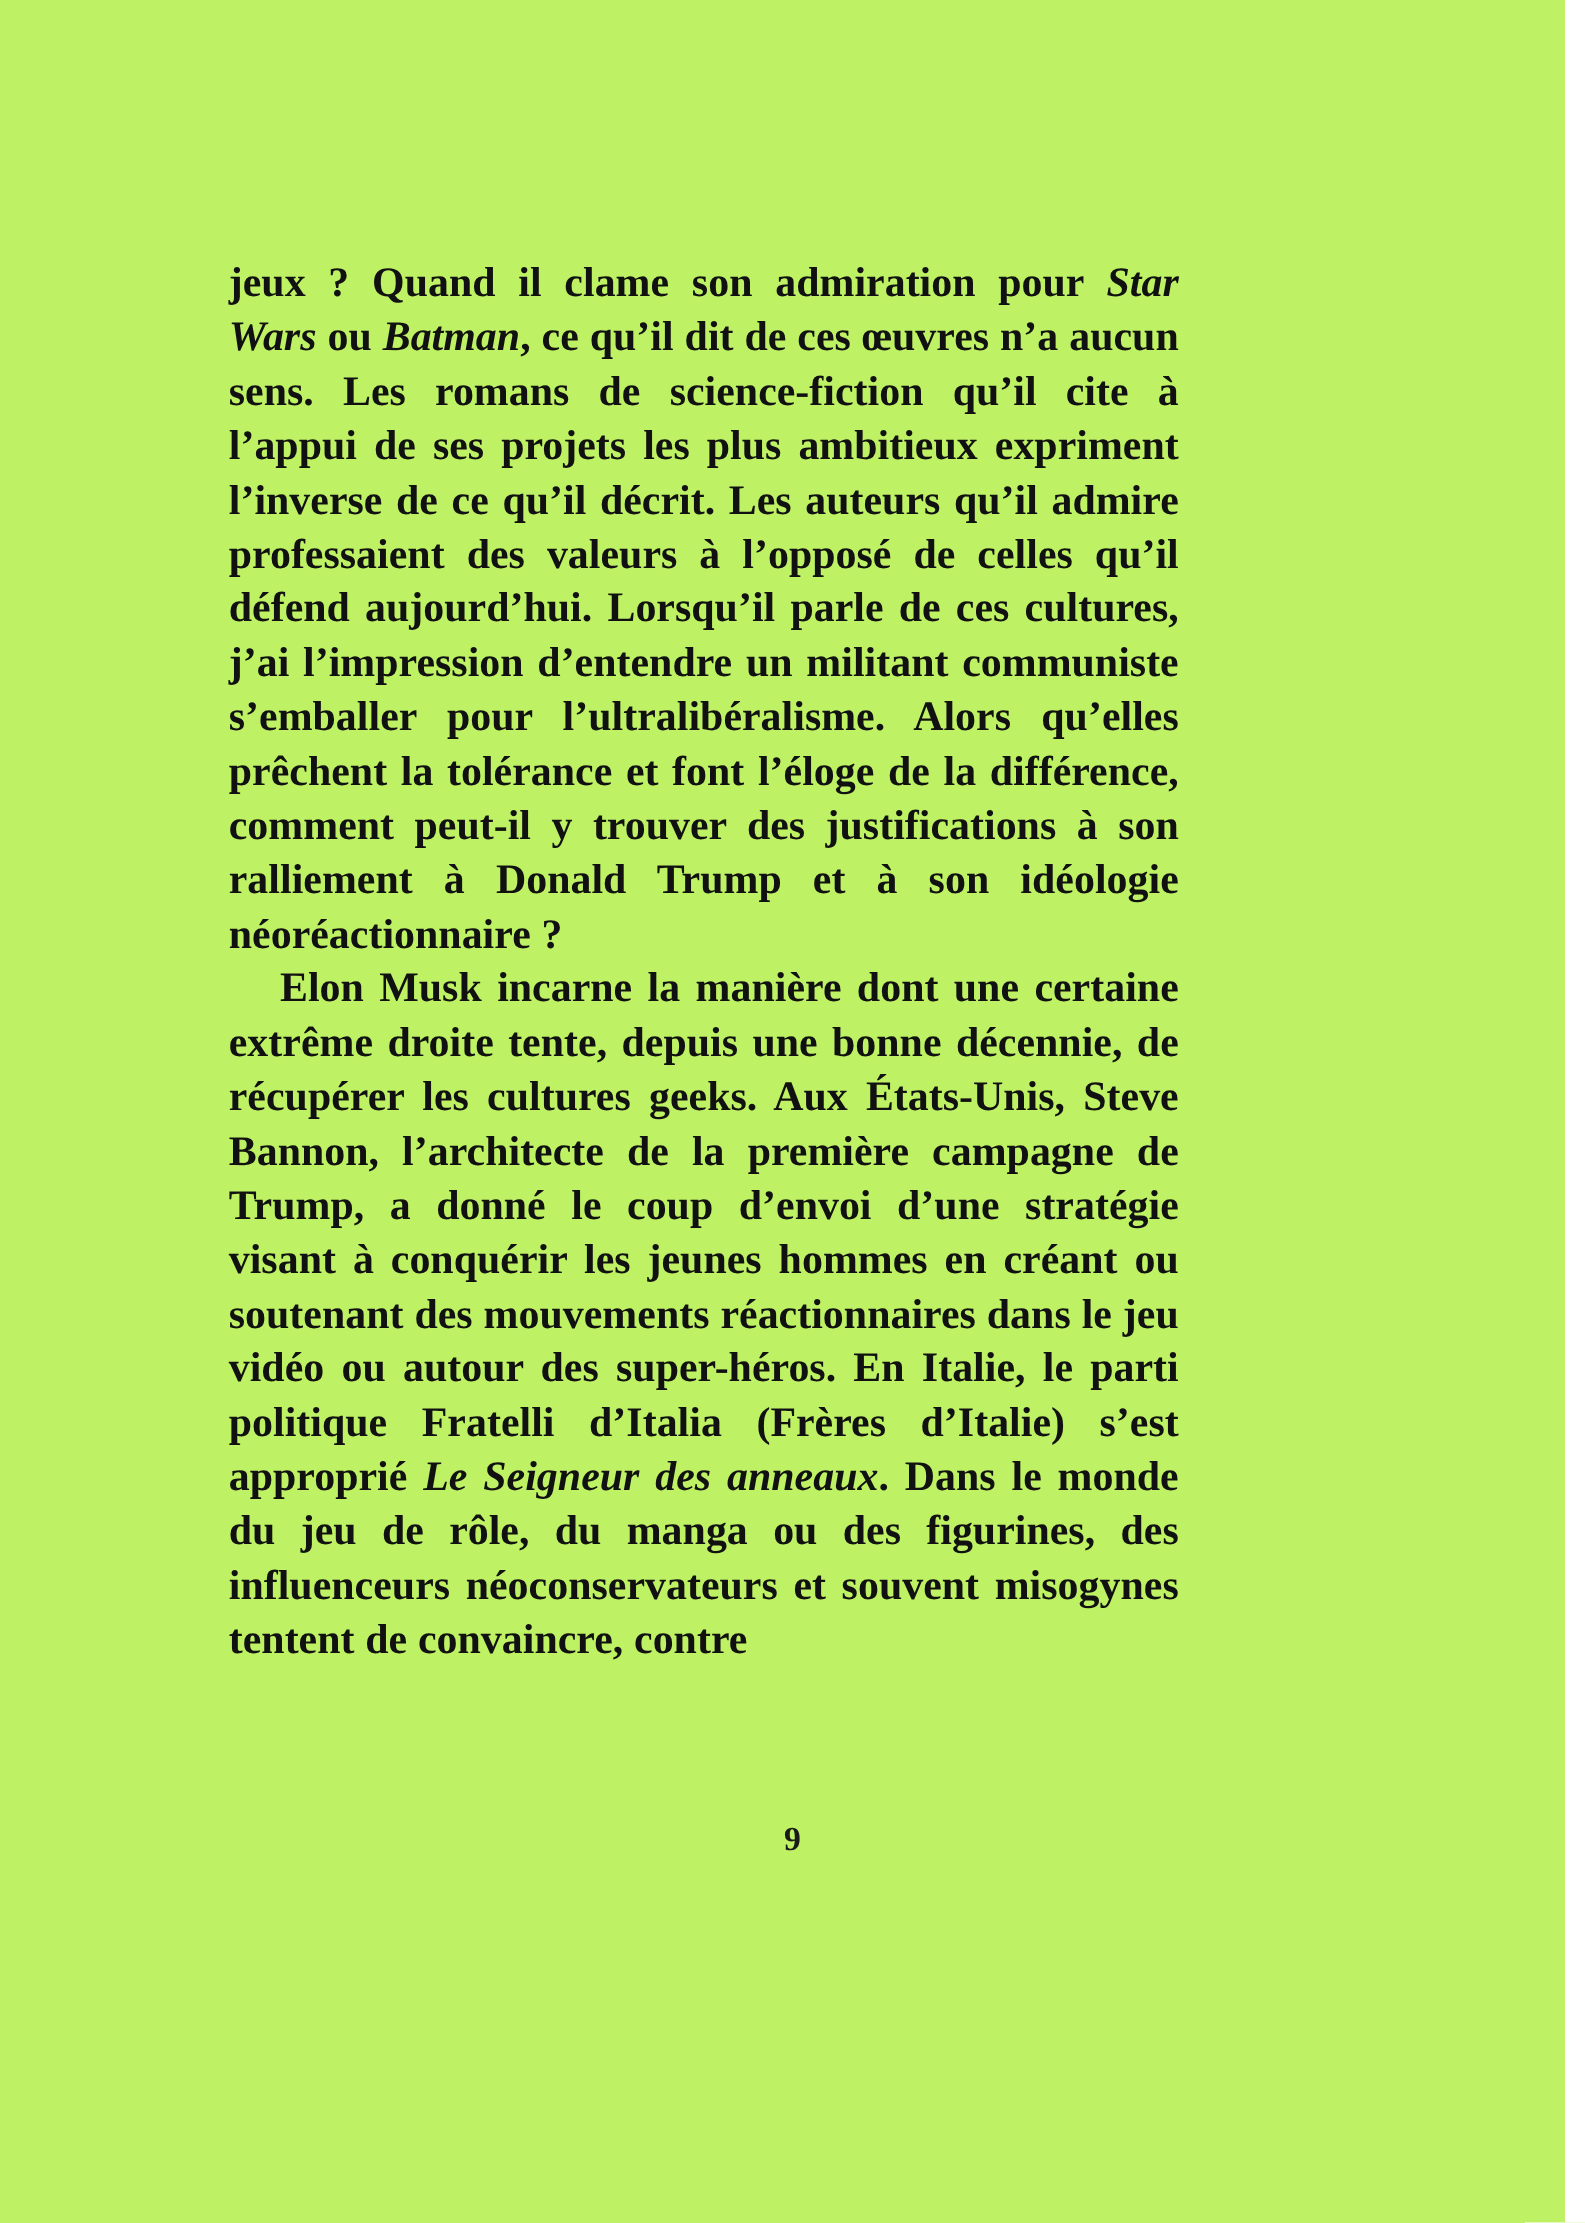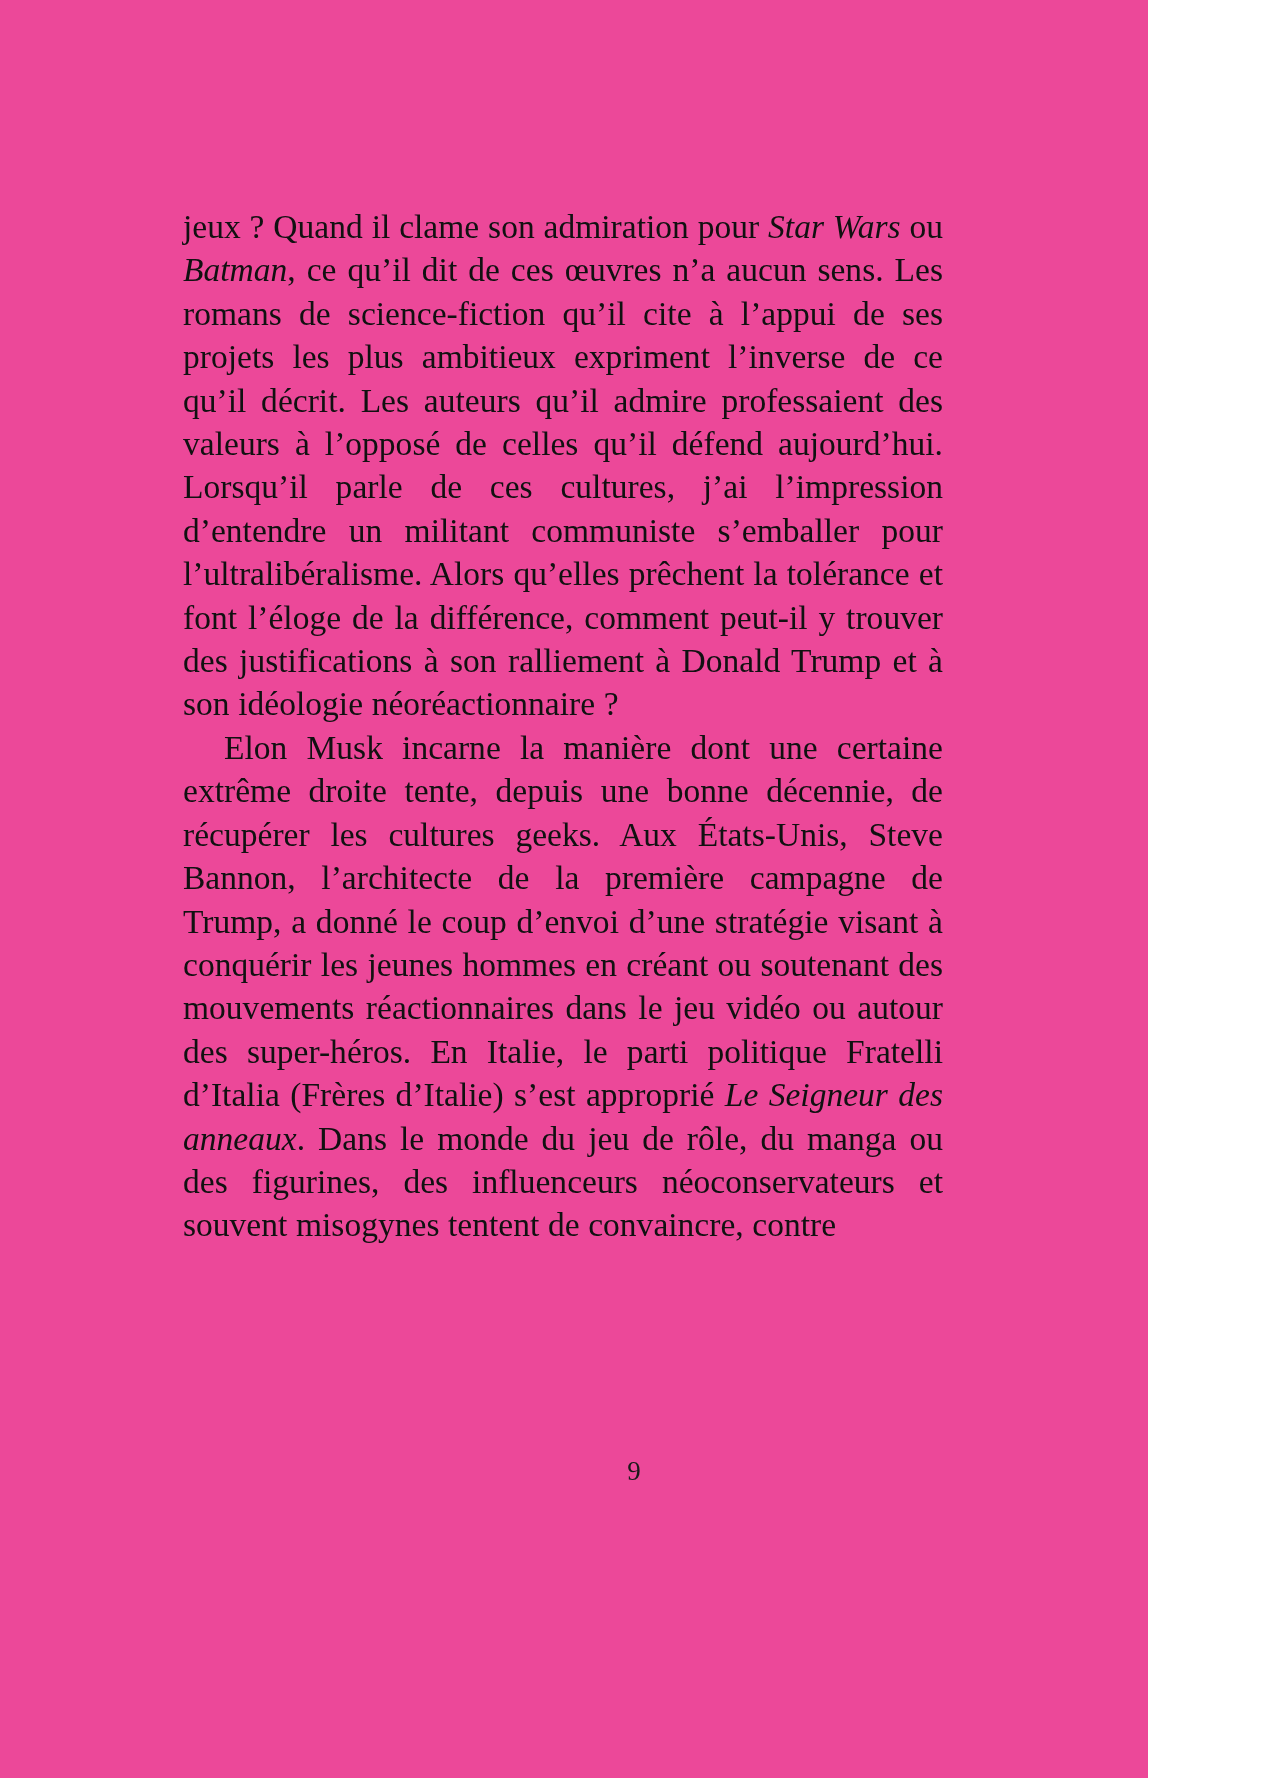--- a/index.html
+++ b/index.html
@@ -6,24 +6,25 @@
     margin: 0;
     padding: 0;
     background: #ffffff;
   }
   body {
     font-family: "Liberation Serif", "DejaVu Serif", serif;
     color: #111111;
   }
   .page {
     position: relative;
-    width: 1148px;
+    width: 1252px;
     height: 1778px;
-    background: #ec4899;
+    background: #bef264;
     overflow: hidden;
+    font-weight: bold;
   }
   .text-block {
     position: absolute;
     left: 183px;
     top: 205px;
     width: 760px;
   }
   .para {
     margin: 0;
     font-size: 33.5px;

